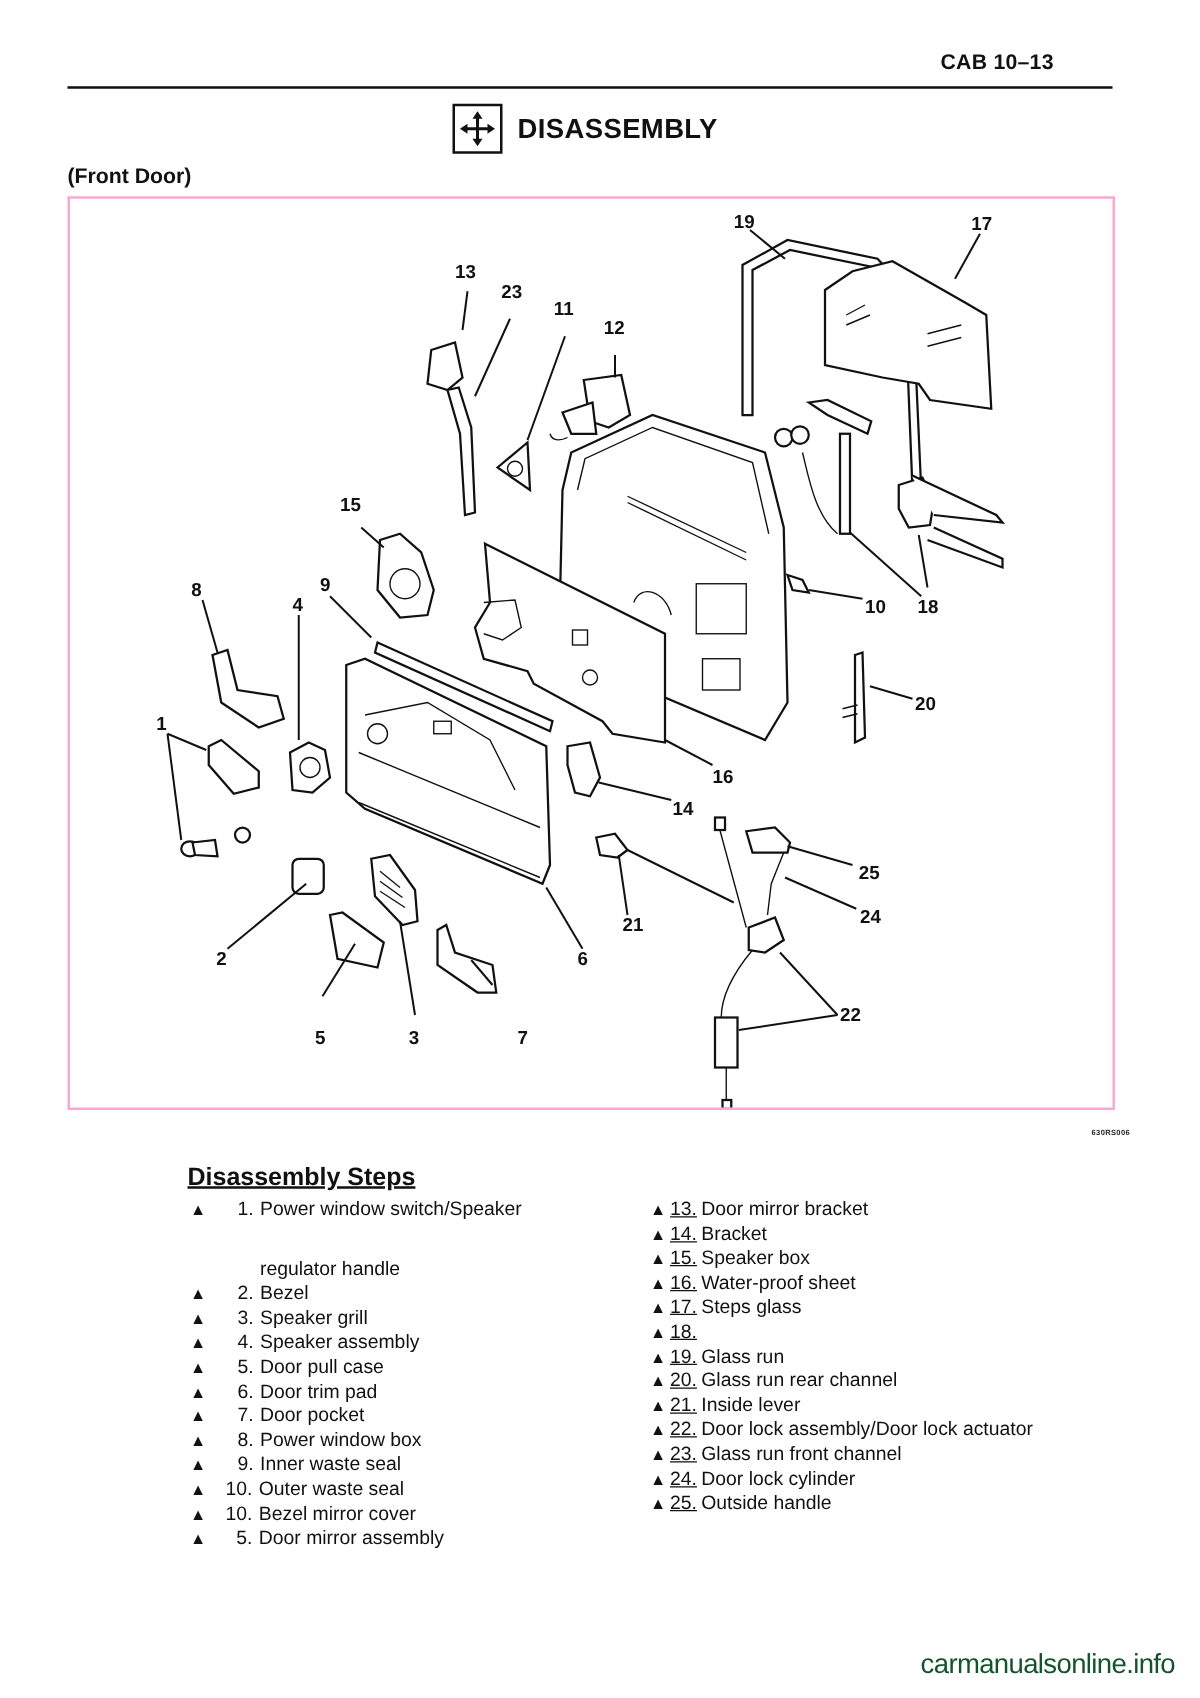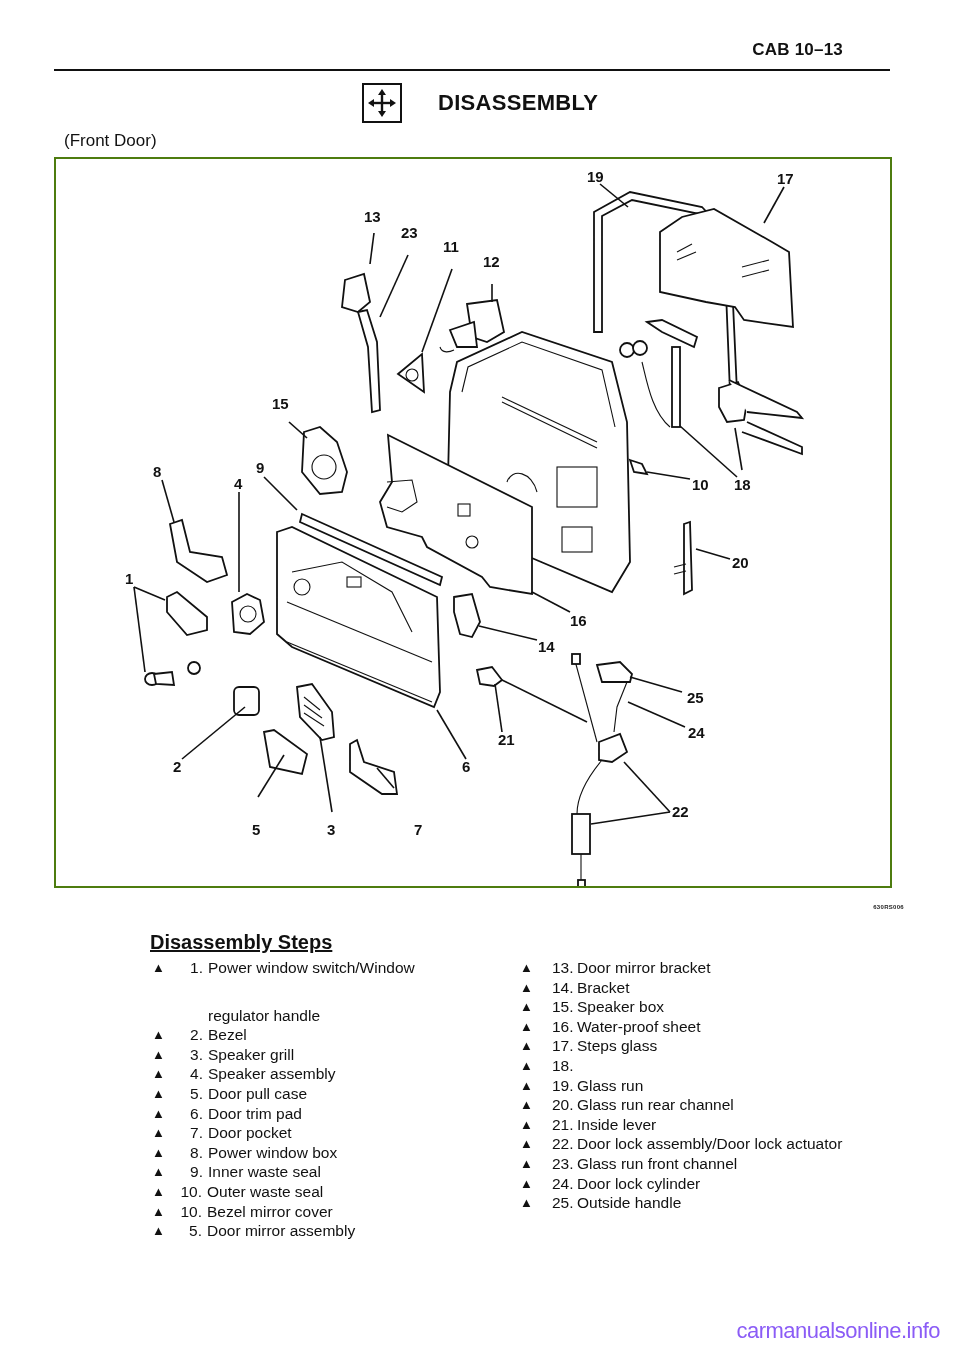--- a/index.html
+++ b/index.html
@@ -1,38 +1,38 @@
 <!DOCTYPE html>
 <html><head>
   <meta charset="utf-8">
   <style>
     html, body { margin: 0; padding: 0; background: #ffffff; }
     body { width: 960px; height: 1358px; position: relative; overflow: hidden; font-family: "Liberation Sans", sans-serif; color: #111; }
     .page-header { position: absolute; left: 0; top: 0; width: 960px; }
     .page-number { position: absolute; right: 117px; top: 40px; font-weight: bold; font-size: 17px; letter-spacing: 0.2px; text-align: center; }
     .header-rule { position: absolute; left: 54px; top: 69px; width: 836px; height: 2px; background: #111; }
-    .section-title { position: absolute; left: 362px; top: 83px; display: flex; align-items: center; gap: 24px; }
+    .section-title { position: absolute; left: 362px; top: 83px; display: flex; align-items: center; }
     .section-title .icon-box { width: 40px; height: 40px; border: 2px solid #111; box-sizing: border-box; display: flex; align-items: center; justify-content: center; margin-right: 12px; }
     .section-title .title-text { font-weight: bold; font-size: 22px; letter-spacing: 0.3px; }
-    .subtitle { position: absolute; left: 64px; top: 131px; font-weight: normal; font-size: 17px; }
-    .diagram-frame { position: absolute; left: 54px; top: 157px; width: 834px; height: 727px; border: 2px solid #4d7c0f; border-right-width: 2px; box-sizing: content-box; background: #fff; }
+    .subtitle { position: absolute; left: 54px; top: 131px; font-weight: bold; font-size: 17px; }
+    .diagram-frame { position: absolute; left: 54px; top: 157px; width: 834px; height: 727px; border: 2px solid #f9a8d4; border-right-width: 2px; box-sizing: content-box; background: #fff; }
     .diagram-frame svg { position: absolute; left: 0; top: 0; }
     .diagram-id { position: absolute; right: 56px; top: 904px; font-size: 6px; font-weight: bold; letter-spacing: 0.3px; color: #222; }
     .callout { font-family: "Liberation Sans", sans-serif; font-weight: bold; font-size: 15px; fill: #111; }
     .steps-title { position: absolute; left: 150px; top: 931px; font-weight: bold; font-size: 20px; text-decoration: underline; }
     .steps { position: absolute; top: 958px; font-size: 15.5px; line-height: 19.6px; }
     .steps.left { left: 152px; width: 350px; }
     .steps.right { left: 520px; width: 400px; }
     .step { display: flex; white-space: nowrap; }
     .step .tri { width: 16px; display: inline-block; font-size: 13px; }
     .steps.left .tri { width: 25px; }
     .step .num { display: inline-block; text-align: right; width: 26px; margin-right: 5px; }
-    .steps.right .num { width: 20px; margin-left: 16px; }
+    .steps.right .num { width: 20px; margin-left: 0; text-decoration: underline; }
     .step.cont { padding-left: 56px; margin-top: 28px; }
-    .watermark { position: absolute; right: 20px; top: 1318px; font-size: 22px; color: #8b5cf6; letter-spacing: -0.5px; }
+    .watermark { position: absolute; right: 20px; top: 1318px; font-size: 22px; color: #14532d; letter-spacing: -0.5px; }
     .line { stroke: #111; stroke-width: 1.6; fill: none; }
     .part { stroke: #111; stroke-width: 1.8; fill: #fff; }
     .thin { stroke: #111; stroke-width: 1.1; fill: none; }
   </style>
 </head>
 <body>
 
 <div class="page-header">
   <div class="page-number">CAB 10–13</div>
   <div class="header-rule"></div>
@@ -242,21 +242,21 @@
   </svg>
 </div>
 <div class="diagram-id">630RS006</div>
 
 <div class="steps-title">Disassembly Steps</div>
 
 <div class="steps left">
   <div class="step">
       <span class="tri">▲</span>
       <span class="num">1.</span>
-      <span>Power window switch/Window</span>
+      <span>Power window switch/Speaker</span>
     </div>
   <div class="step cont">
       <span>regulator handle</span>
     </div>
   <div class="step">
       <span class="tri">▲</span>
       <span class="num">2.</span>
       <span>Bezel</span>
     </div>
   <div class="step">

